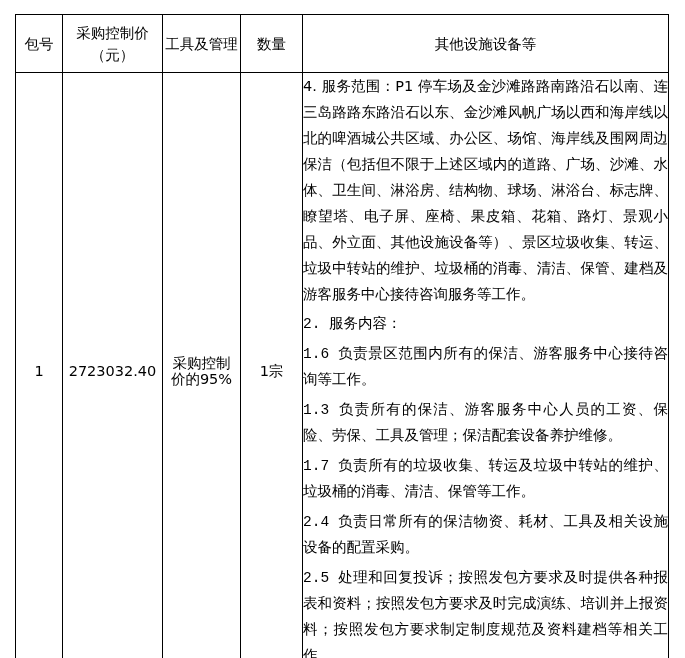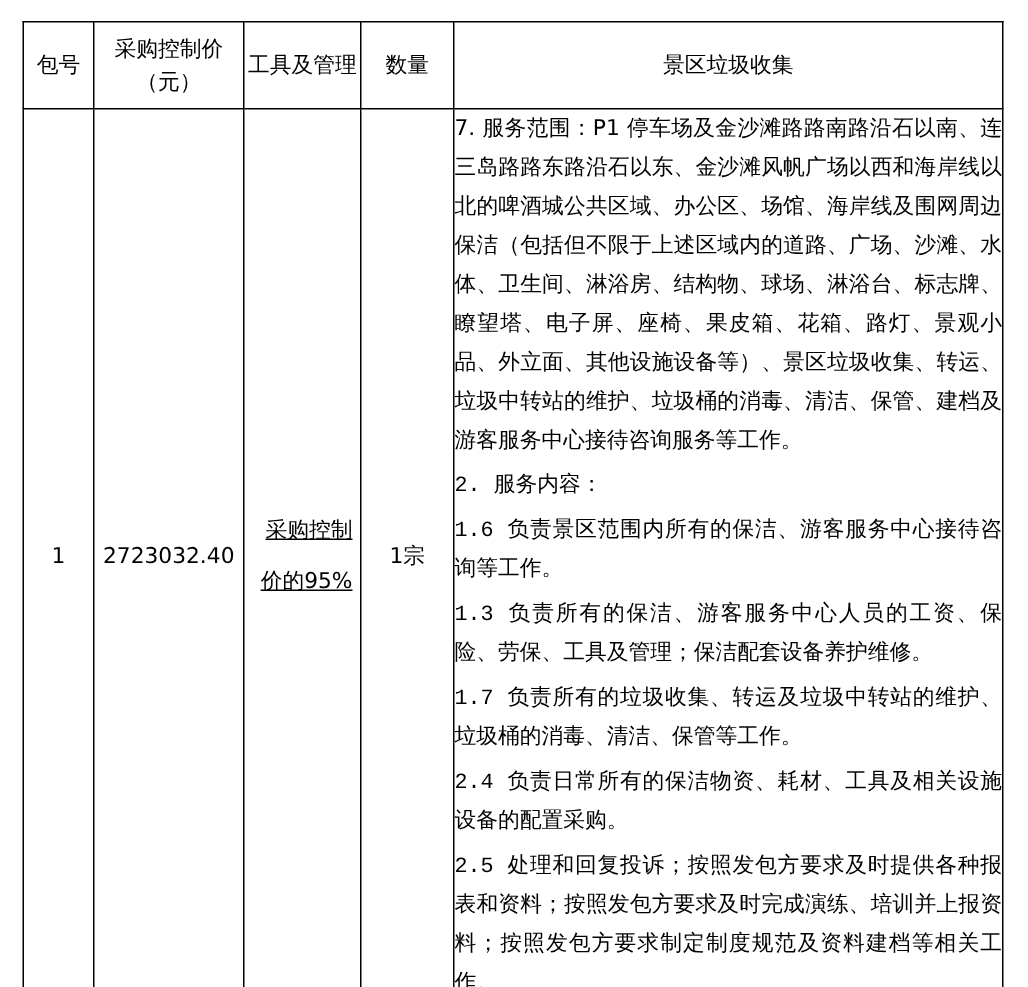--- a/index.html
+++ b/index.html
@@ -40,23 +40,22 @@
   .body-row td {
     height: 569px;
   }
   .cell-center {
     text-align: center;
     vertical-align: middle;
     line-height: 26px;
   }
   .maxprice-inner {
     padding: 0 5px;
-    text-align: right;
-    line-height: 34px;
-    text-decoration: underline;
+    text-align: center;
+    line-height: 16px;
   }
   td.overview-cell {
     vertical-align: top;
     padding: 5px 6px 5px 7px;
     text-align: justify;
     line-height: 26px;
     font-size: 15px;
   }
   .para {
     margin: 0;
@@ -87,40 +86,40 @@
           <div>采购控制价</div>
           <div>（元）</div>
         </th>
         <th>
           <span>工具及管理</span>
         </th>
         <th>
           <span>数量</span>
         </th>
         <th>
-          <span>景区垃圾收集</span>
+          <span>其他设施设备等</span>
         </th>
       </tr>
     </thead>
     <tbody>
       <tr class="body-row">
         <td class="cell-center">
           <span>1</span>
         </td>
         <td class="cell-center">
           <span>2723032.40</span>
         </td>
         <td class="cell-center">
           <div class="maxprice-inner">采购控制价的95%</div>
         </td>
         <td class="cell-center">
           <span>1宗</span>
         </td>
         <td class="overview-cell">
-          <p class="para">7. 服务范围：P1 停车场及金沙滩路路南路沿石以南、连三岛路路东路沿石以东、金沙滩风帆广场以西和海岸线以北的啤酒城公共区域、办公区、场馆、海岸线及围网周边保洁（包括但不限于上述区域内的道路、广场、沙滩、水体、卫生间、淋浴房、结构物、球场、淋浴台、标志牌、瞭望塔、电子屏、座椅、果皮箱、花箱、路灯、景观小品、外立面、其他设施设备等）、景区垃圾收集、转运、垃圾中转站的维护、垃圾桶的消毒、清洁、保管、建档及游客服务中心接待咨询服务等工作。</p>
+          <p class="para">4. 服务范围：P1 停车场及金沙滩路路南路沿石以南、连三岛路路东路沿石以东、金沙滩风帆广场以西和海岸线以北的啤酒城公共区域、办公区、场馆、海岸线及围网周边保洁（包括但不限于上述区域内的道路、广场、沙滩、水体、卫生间、淋浴房、结构物、球场、淋浴台、标志牌、瞭望塔、电子屏、座椅、果皮箱、花箱、路灯、景观小品、外立面、其他设施设备等）、景区垃圾收集、转运、垃圾中转站的维护、垃圾桶的消毒、清洁、保管、建档及游客服务中心接待咨询服务等工作。</p>
           <p class="para">2. 服务内容：</p>
           <p class="para">1.6 负责景区范围内所有的保洁、游客服务中心接待咨询等工作。</p>
           <p class="para">1.3 负责所有的保洁、游客服务中心人员的工资、保险、劳保、工具及管理；保洁配套设备养护维修。</p>
           <p class="para">1.7 负责所有的垃圾收集、转运及垃圾中转站的维护、垃圾桶的消毒、清洁、保管等工作。</p>
           <p class="para">2.4 负责日常所有的保洁物资、耗材、工具及相关设施设备的配置采购。</p>
           <p class="para">2.5 处理和回复投诉；按照发包方要求及时提供各种报表和资料；按照发包方要求及时完成演练、培训并上报资料；按照发包方要求制定制度规范及资料建档等相关工作。</p>
         </td>
       </tr>
     </tbody>
   </table>

